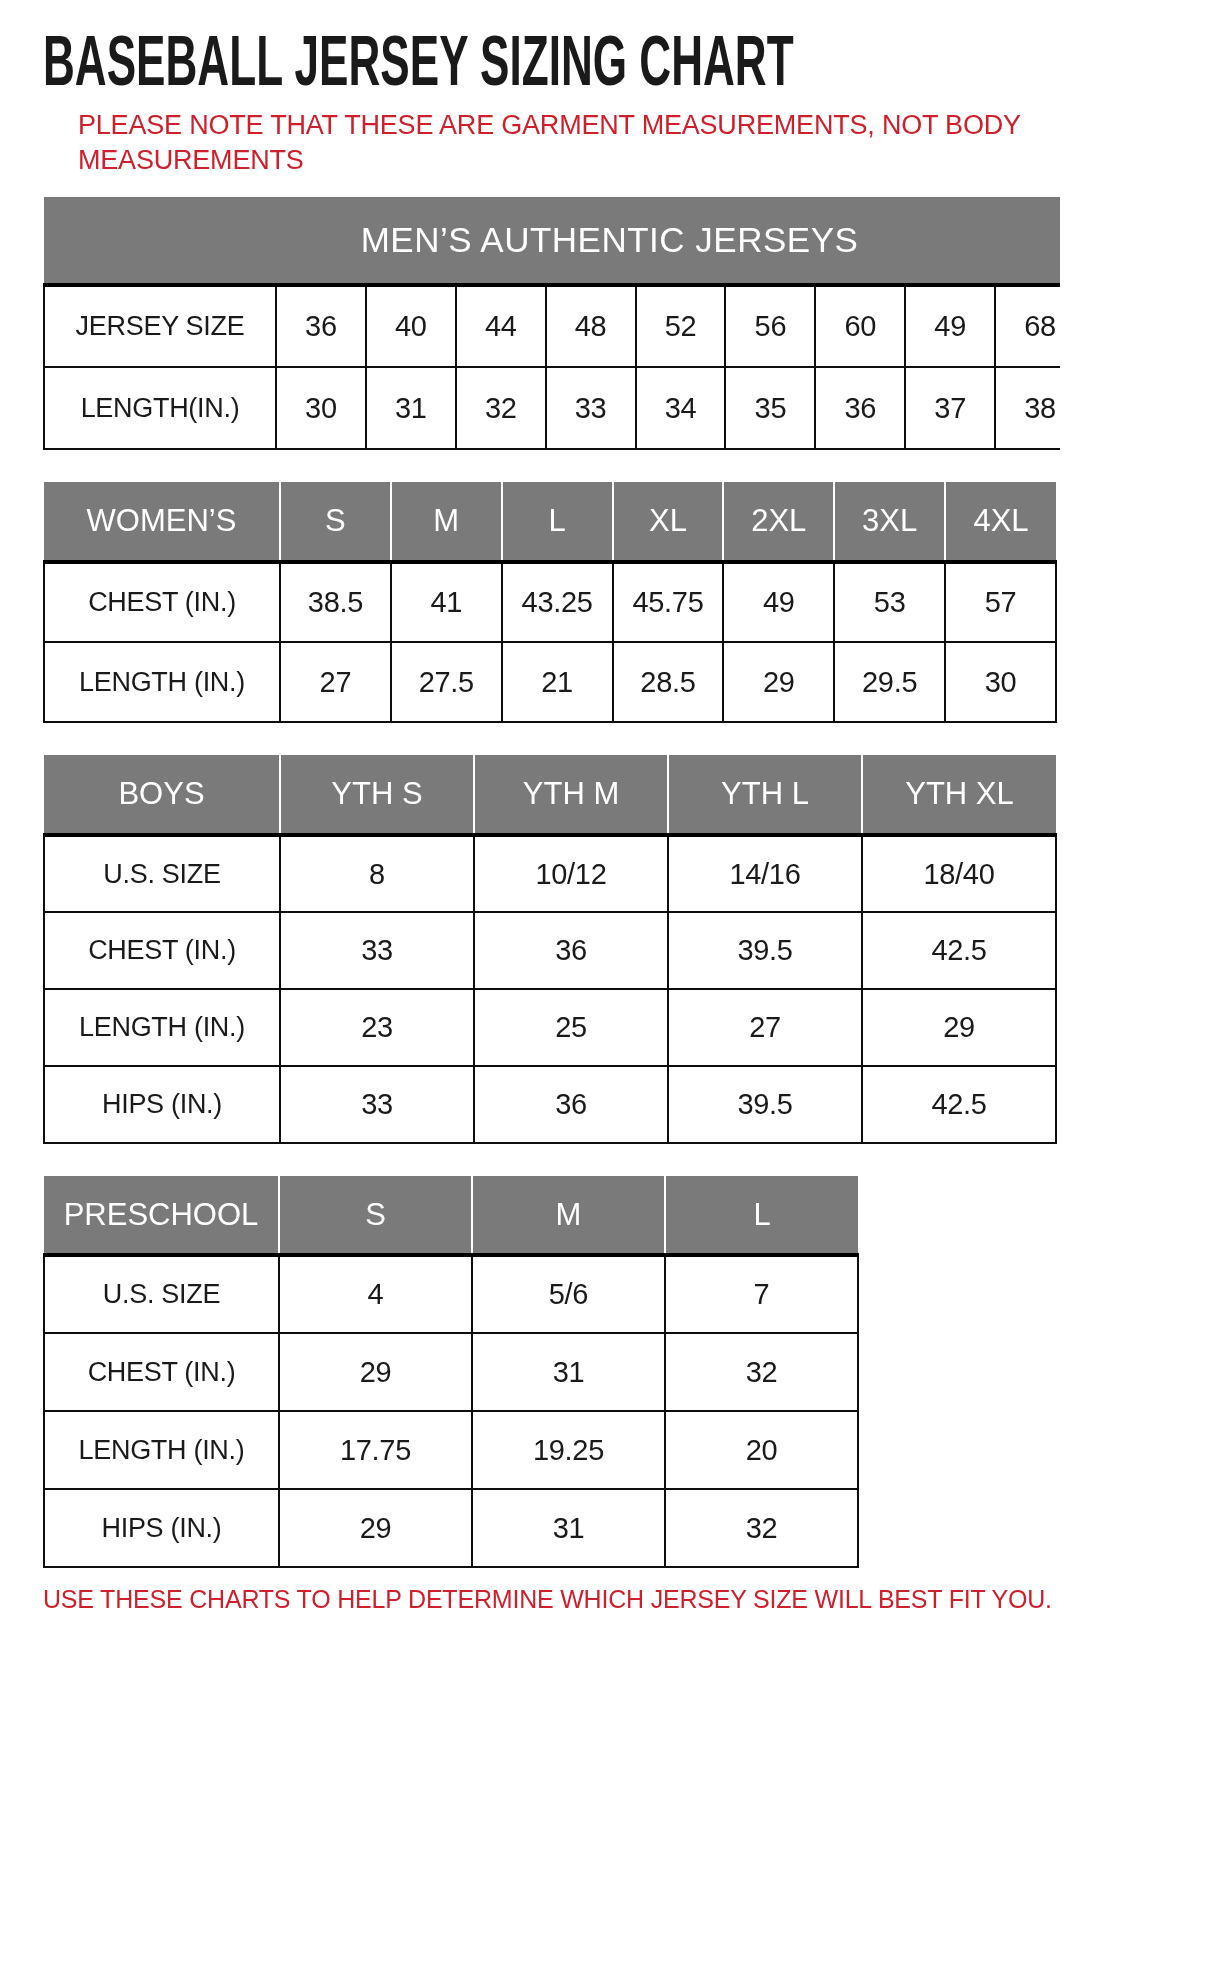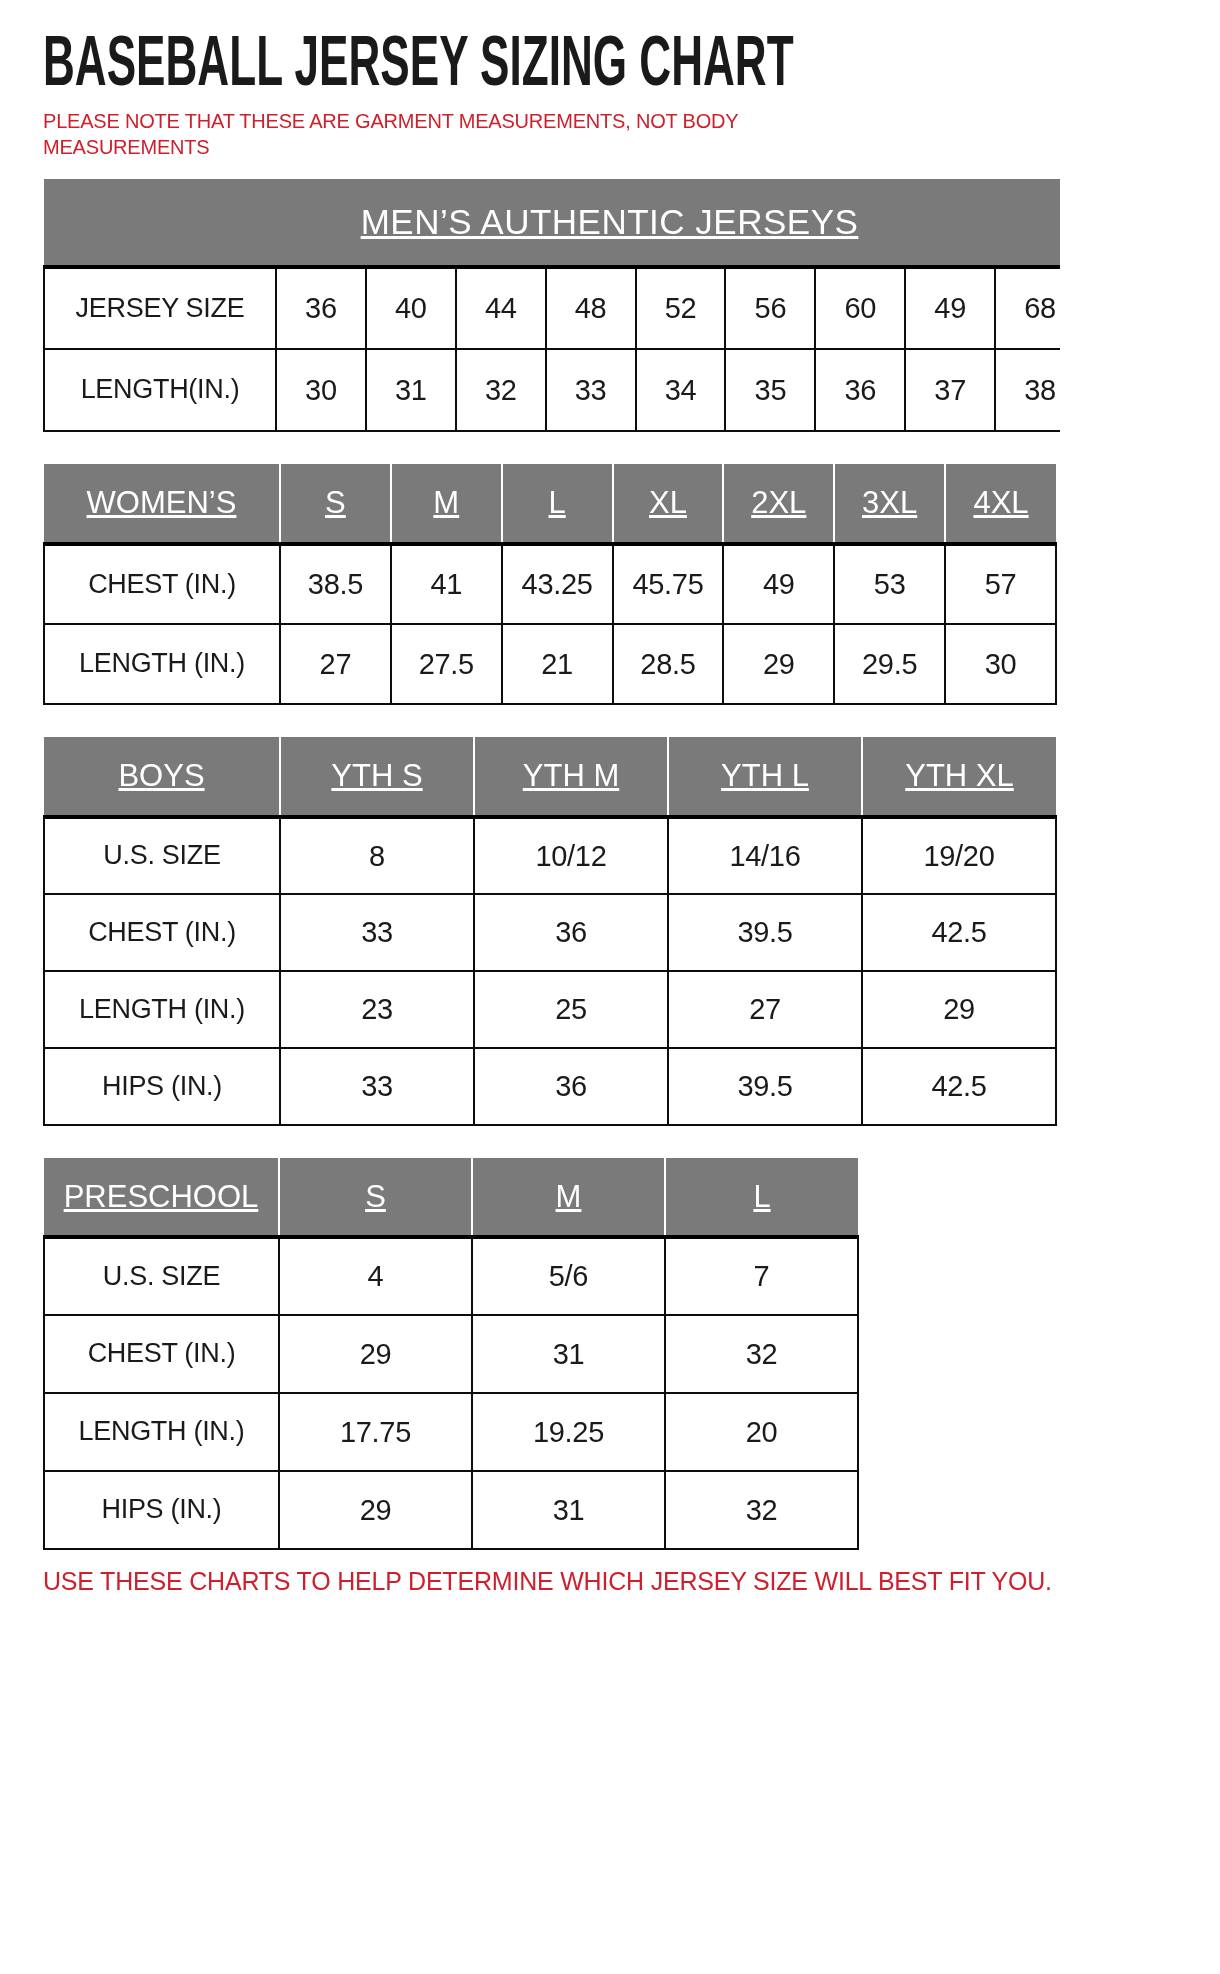--- a/index.html
+++ b/index.html
@@ -26,25 +26,26 @@
     letter-spacing: 0px;
     white-space: nowrap;
   }
   h1.title .squeeze {
     display: inline-block;
     transform: scaleX(0.63);
     transform-origin: 0 50%;
   }
   .note {
     margin-top: 12px;
-    font-size: 20px;
+    font-size: 27px;
     line-height: 1.3;
     color: #ce202c;
     white-space: pre-line;
     letter-spacing: -0.2px;
+    margin-left: 35px;
   }
   .footer-note {
     margin-top: 16px;
     font-size: 25px;
     line-height: 1.2;
     color: #ce202c;
     letter-spacing: -0.2px;
     white-space: nowrap;
   }
   
@@ -78,21 +79,20 @@
     line-height: 1.15;
   }
   
   thead td {
     background: #7a7a7a;
     color: #ffffff;
     border: 0;
     border-bottom: 4px solid #000000;
     font-size: 31px;
     letter-spacing: 0px;
-    text-decoration: underline;
   }
   thead td + td { border-left: 2px solid #ffffff; }
   thead td.banner {
     font-size: 35px;
     letter-spacing: 0.5px;
   }
   
   table.mens      thead tr { height: 88px; }
   table.womens    thead tr { height: 80px; }
   table.boys      thead tr { height: 80px; }
@@ -211,21 +211,21 @@
             <td class="hcell">YTH L</td>
             <td class="hcell">YTH XL</td>
           </tr>
         </thead>
       <tbody>
           <tr class="data-row">
             <td class="label-cell">U.S. SIZE</td>
             <td>8</td>
             <td>10/12</td>
             <td>14/16</td>
-            <td>19/20</td>
+            <td>18/40</td>
           </tr>
           <tr class="data-row">
             <td class="label-cell">CHEST (IN.)</td>
             <td>33</td>
             <td>36</td>
             <td>39.5</td>
             <td>42.5</td>
           </tr>
           <tr class="data-row">
             <td class="label-cell">LENGTH (IN.)</td>

